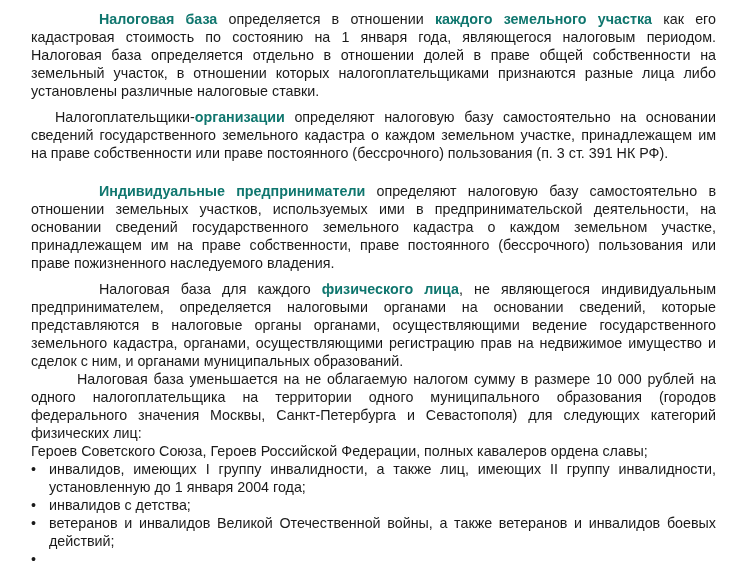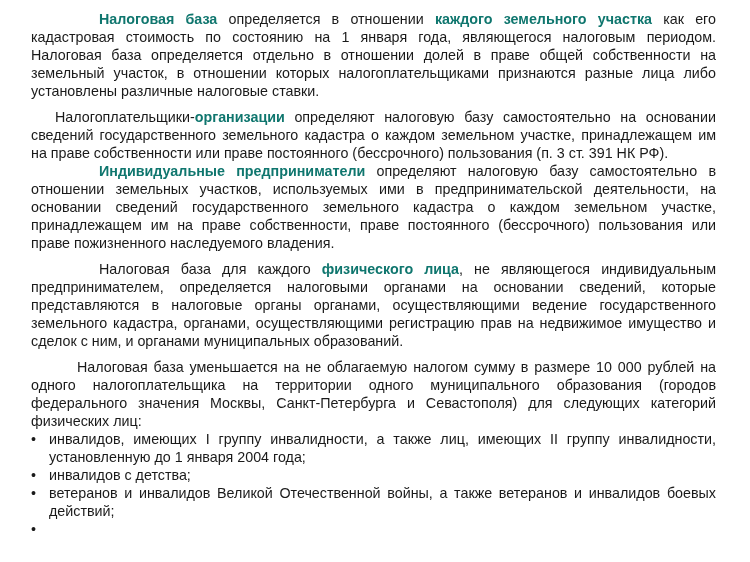--- a/index.html
+++ b/index.html
@@ -7,23 +7,23 @@
       width: 750px; height: 562px; overflow: hidden;
       font-family: "Liberation Sans", sans-serif;
       color: #1a1a1a;
       font-size: 14.3px;
       line-height: 18px;
     }
     .page { position: relative; padding: 10px 34px 0 31px; }
     p { margin: 0; text-align: justify; }
     .p1 { text-indent: 68px; }
     .p2 { text-indent: 24px; margin-top: 8px; }
-    .p3 { text-indent: 68px; margin-top: 0; }
+    .p3 { text-indent: 68px; margin-top: 20px; }
     .p4 { text-indent: 68px; margin-top: 8px; }
-    .p5 { text-indent: 46px; margin-top: 8px; }
+    .p5 { text-indent: 46px; }
     .p6 { text-align: left; }
     b { font-weight: bold; color: #0f766e; }
     ul { list-style: none; margin: 0; padding: 0; }
     li { position: relative; padding-left: 18px; text-align: justify; }
     li .bullet { position: absolute; left: 0; top: 0; }
   </style>
 </head>
 <body>
 
 <div class="page">
@@ -40,20 +40,21 @@
   </p>
 
   <p class="p4">
     <span>Налоговая база для каждого </span><b>физического лица</b><span>, не являющегося индивидуальным предпринимателем, определяется налоговыми органами на основании сведений, которые представляются в налоговые органы органами, осуществляющими ведение государственного земельного кадастра, органами, осуществляющими регистрацию прав на недвижимое имущество и сделок с ним, и органами муниципальных образований.</span>
   </p>
 
   <p class="p5">
     <span>Налоговая база уменьшается на не облагаемую налогом сумму в размере 10 000 рублей на одного налогоплательщика на территории одного муниципального образования (городов федерального значения Москвы, Санкт-Петербурга и Севастополя) для следующих категорий физических лиц:</span>
   </p>
 
+  <p class="p6">Героев Советского Союза, Героев Российской Федерации, полных кавалеров ордена славы;</p>
 
   <ul>
     <li><span class="bullet">•</span><span>инвалидов, имеющих I группу инвалидности, а также лиц, имеющих II группу инвалидности, установленную до 1 января 2004 года;</span></li>
     <li><span class="bullet">•</span><span>инвалидов с детства;</span></li>
     <li><span class="bullet">•</span><span>ветеранов и инвалидов Великой Отечественной войны, а также ветеранов и инвалидов боевых действий;</span></li>
     <li><span class="bullet">•</span></li>
   </ul>
 </div>
 
 </body></html>

